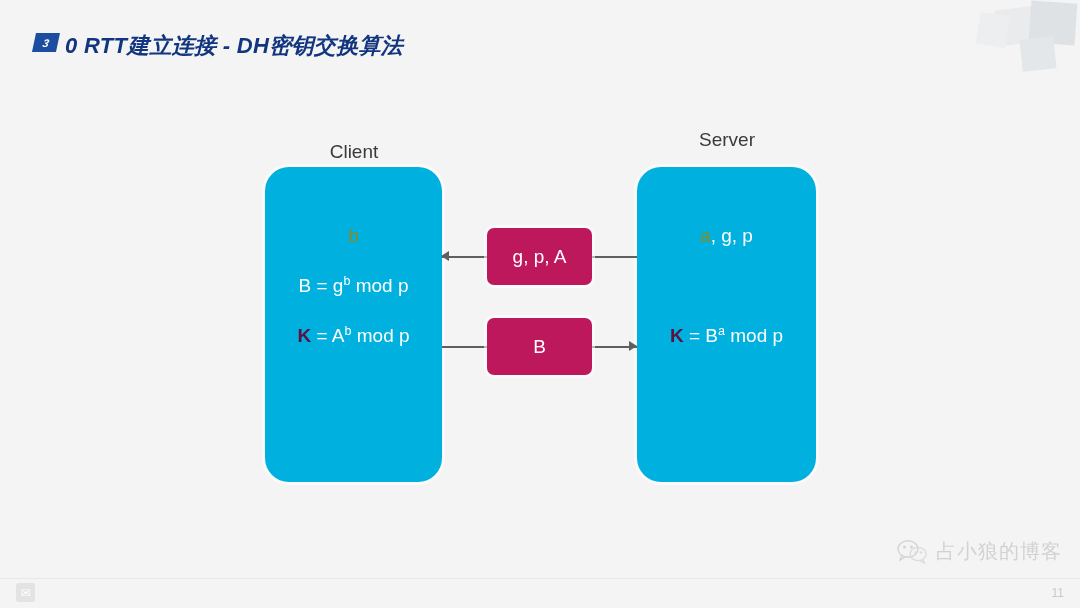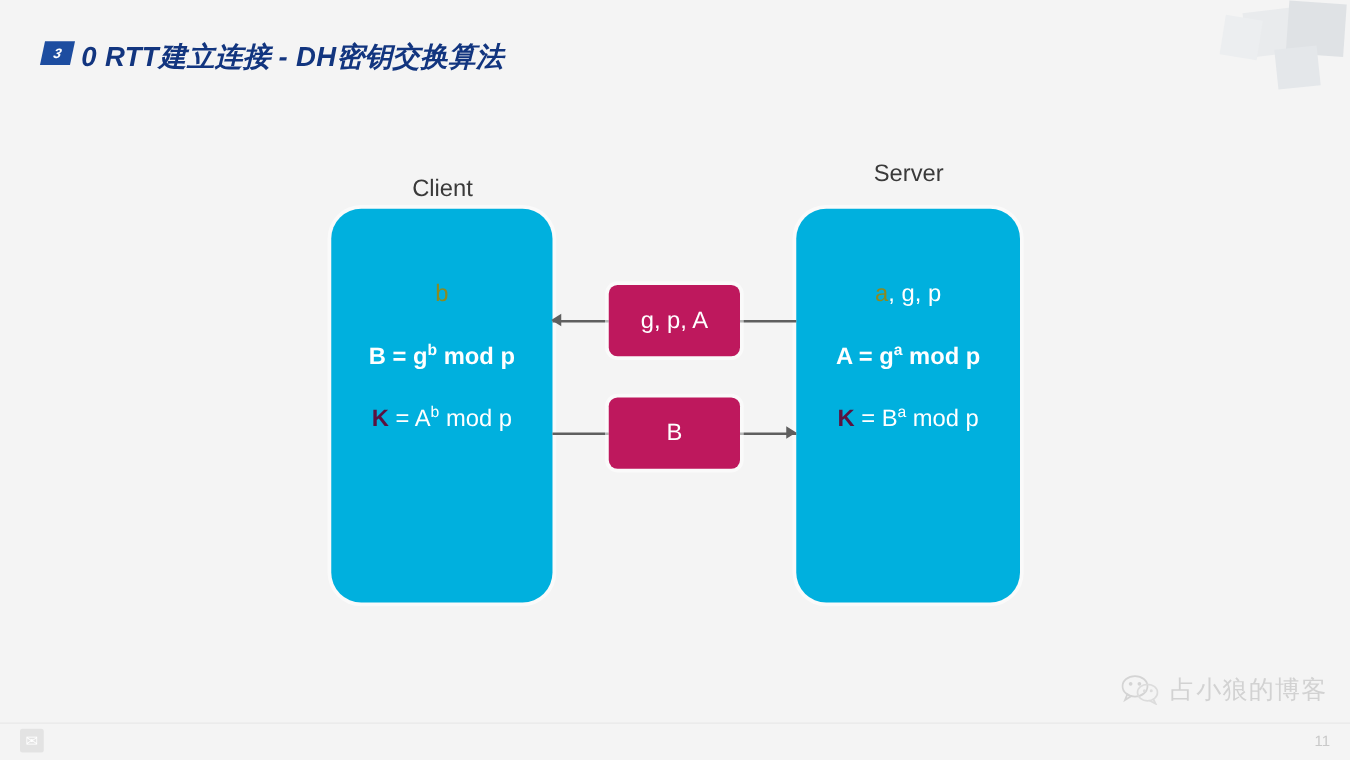--- a/index.html
+++ b/index.html
@@ -86,21 +86,21 @@
     text-align: center;
     color: #ffffff;
     font-size: 19px;
     white-space: nowrap;
   }
   .secret { color: #8a8a22; }
   .keychar { color: #5b1240; font-weight: bold; }
   sup.exp { font-size: 0.66em; vertical-align: super; line-height: 0; }
 
   .c-row1 { top: 58px; }
-  .c-row2 { top: 108px; font-weight: bold; }
+  .c-row2 { top: 108px; }
   .c-row3 { top: 158px; }
 
   
   .msg-box {
     position: absolute;
     background: #be185d;
     border-radius: 7px;
     color: #ffffff;
     font-size: 19px;
     display: flex;
@@ -205,23 +205,20 @@
     </div>
     <div class="party-line c-row3">
       <span class="keychar">K</span><span> = A</span><sup class="exp">b</sup><span> mod p</span>
     </div>
   </div>
 
   <div class="side-label label-server">Server</div>
   <div class="party-box box-server">
     <div class="party-line c-row1">
       <span class="secret">a</span><span>, g, p</span>
-    </div>
-    <div class="party-line c-row2">
-      <span>A = g</span><sup class="exp">a</sup><span> mod p</span>
     </div>
     <div class="party-line c-row3">
       <span class="keychar">K</span><span> = B</span><sup class="exp">a</sup><span> mod p</span>
     </div>
   </div>
 
   <div class="conn conn-tl"></div>
   <div class="conn conn-tr"></div>
   <div class="conn conn-bl"></div>
   <div class="conn conn-br"></div>

